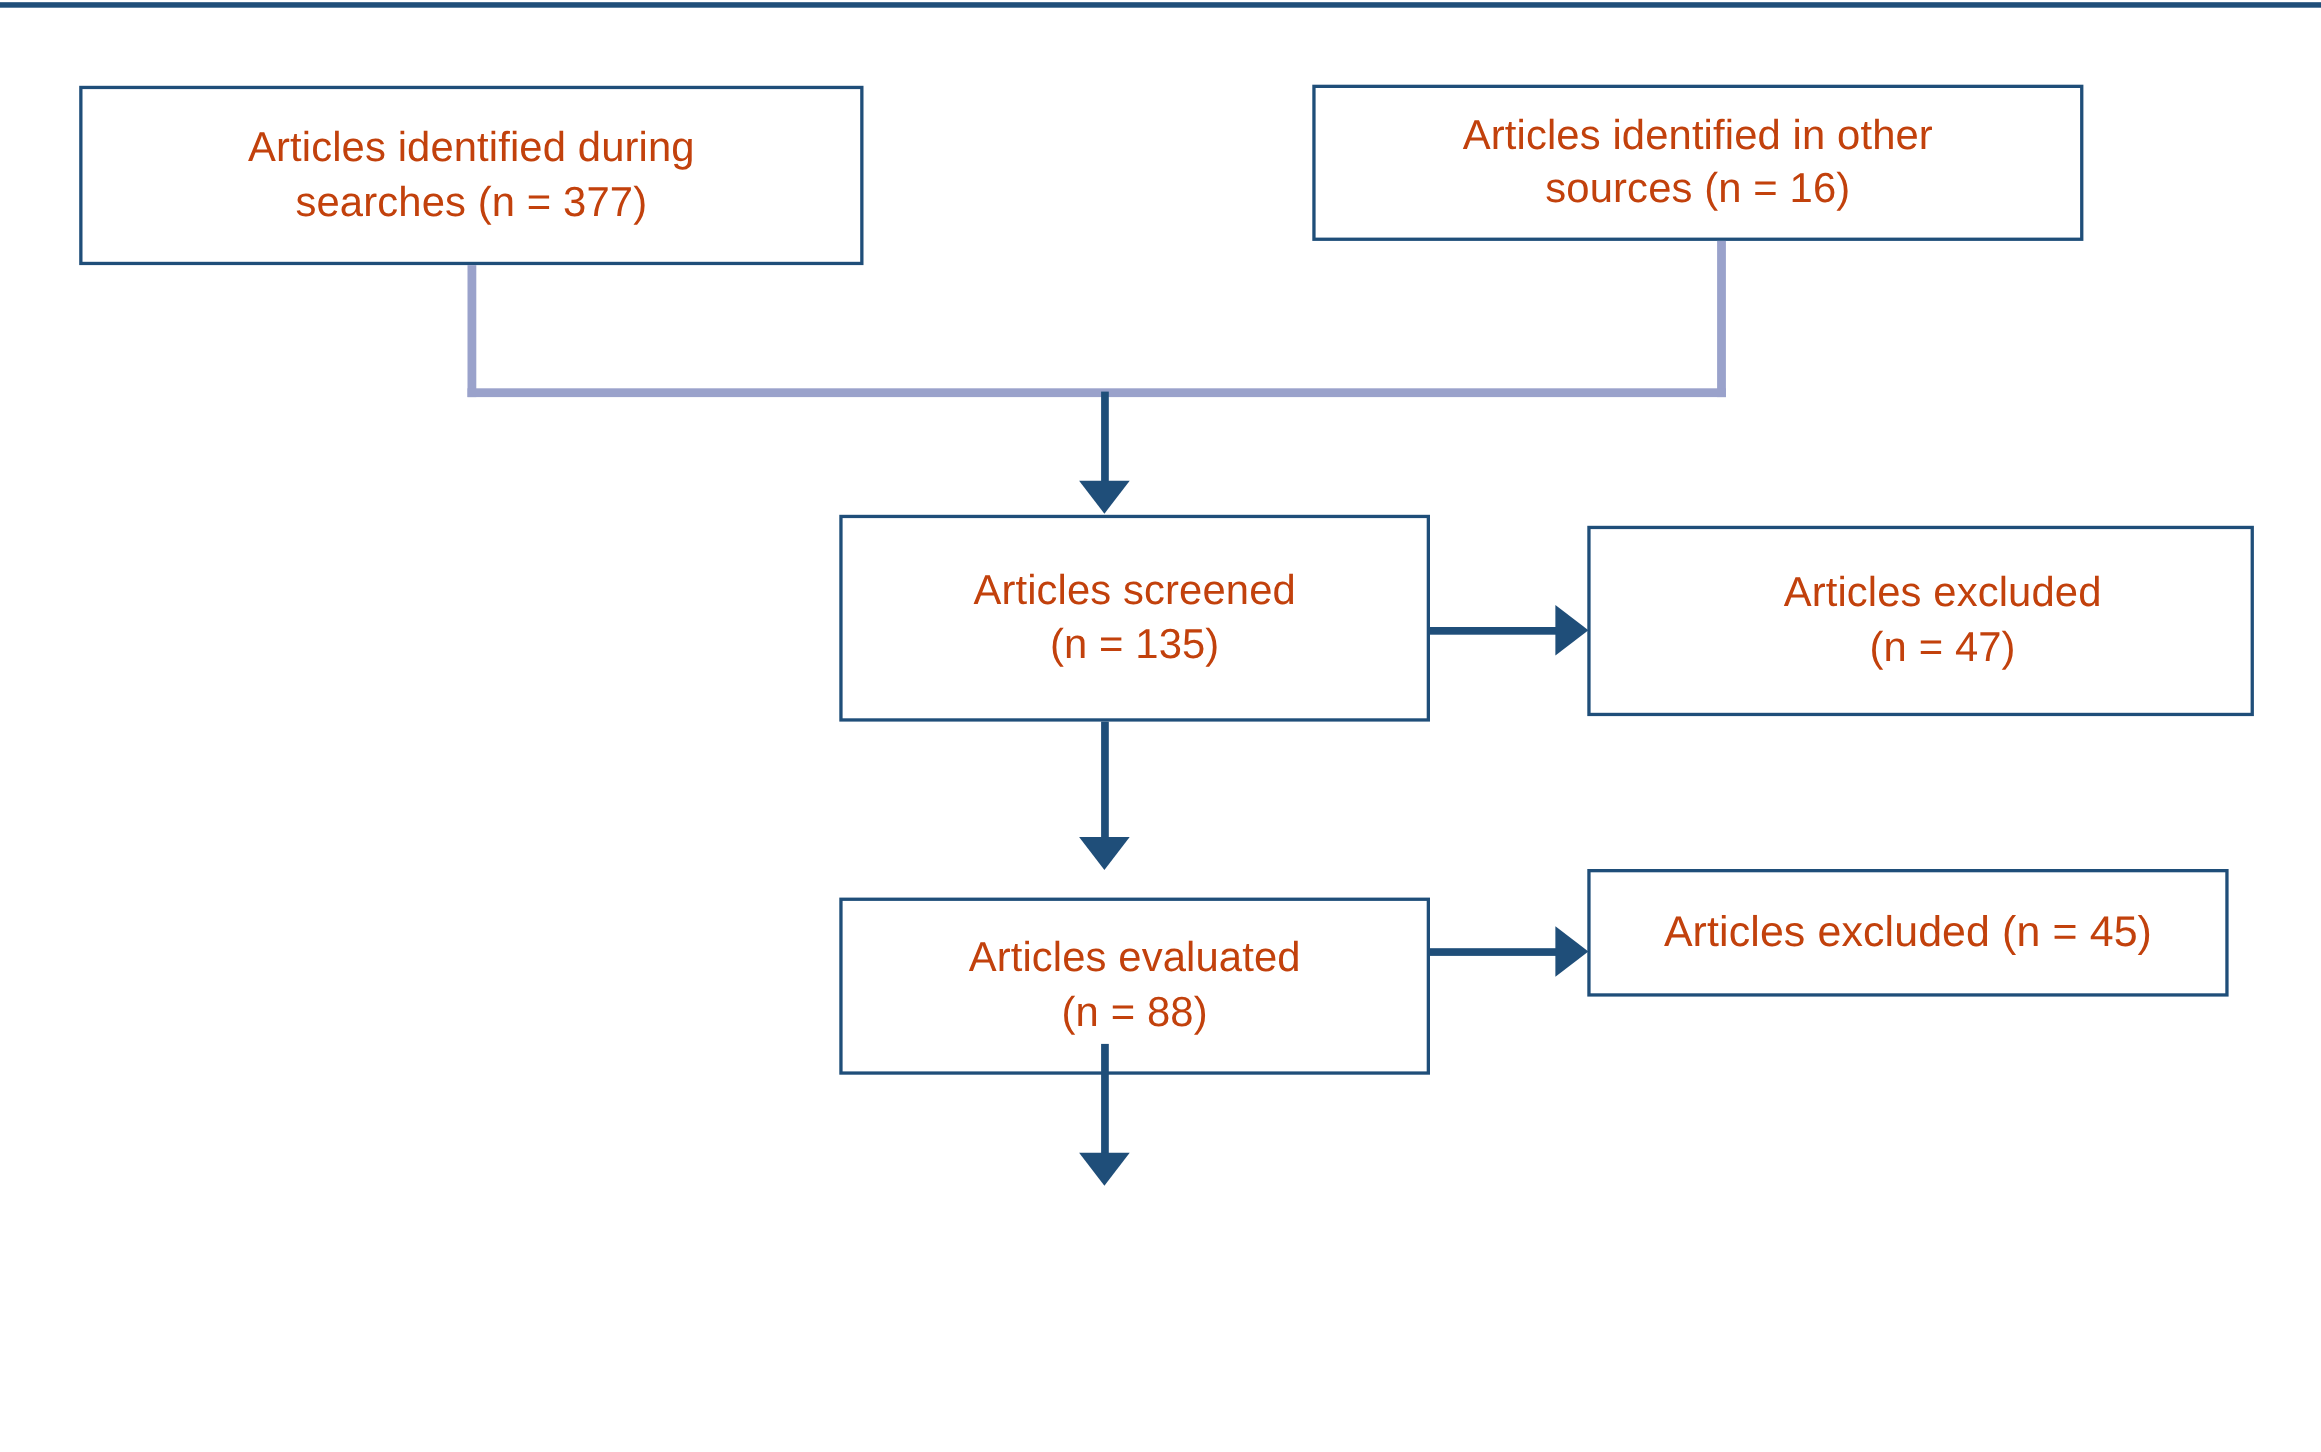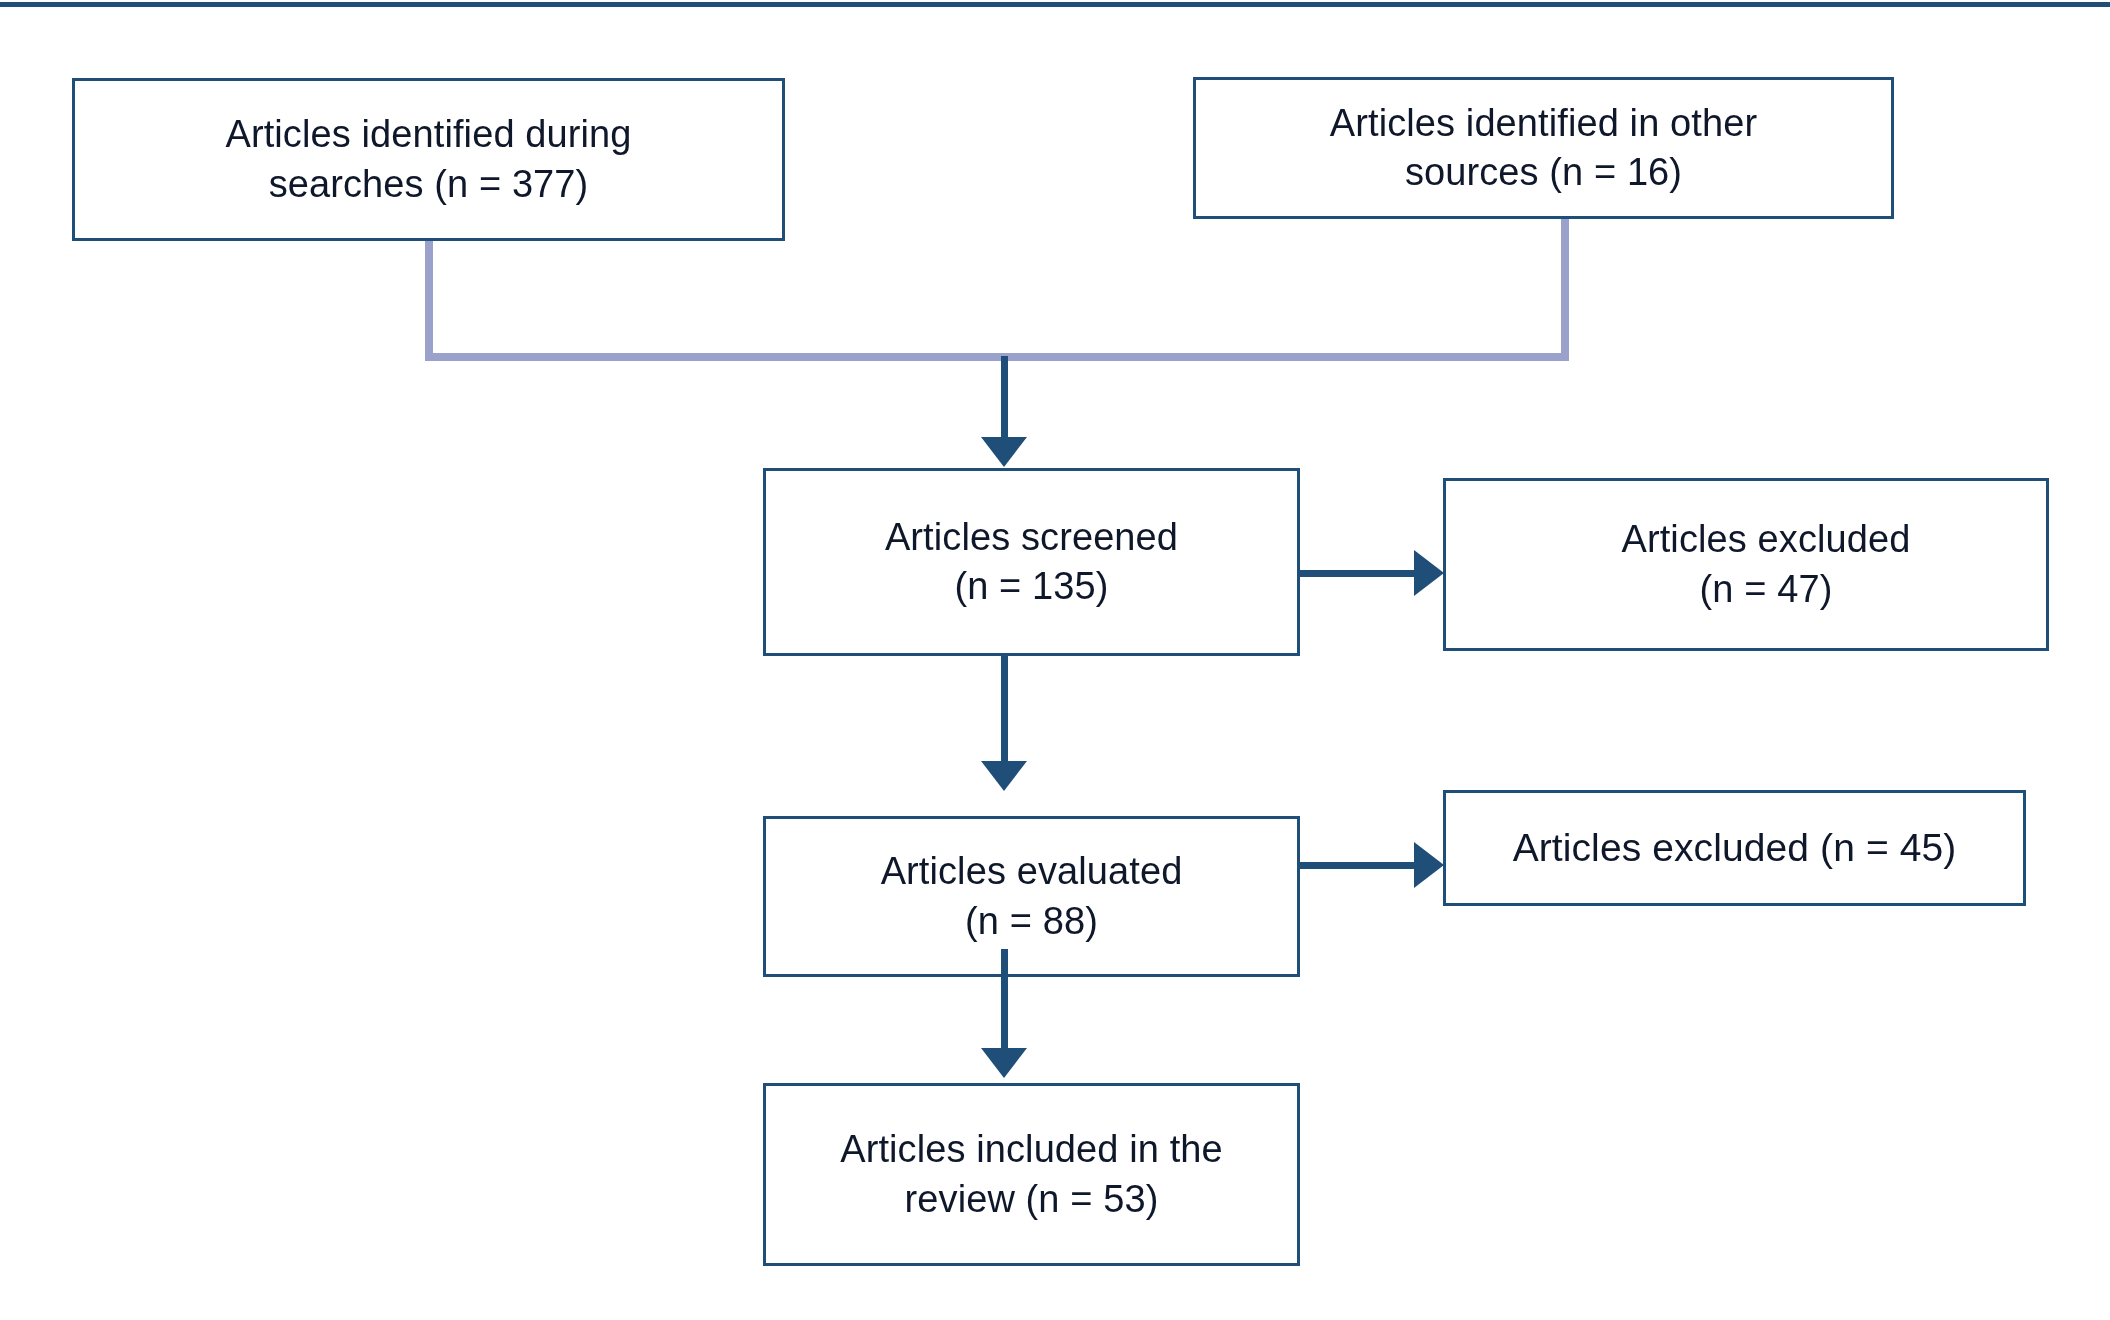--- a/index.html
+++ b/index.html
@@ -35,21 +35,21 @@
     border: 3px solid #1F4E79;
     background: #ffffff;
     display: flex;
     align-items: center;
     justify-content: center;
     text-align: center;
   }
   .node .node-text {
     display: block;
     width: 100%;
-    color: #0f172a;
+    color: #c2410c;
     font-size: 38px;
     line-height: 1.30;
     letter-spacing: 0.1px;
     white-space: pre-line;
     padding: 0 10px;
     box-sizing: border-box;
   }
 
   
   #node-identified-searches { left: 72px;   top: 78px;   width: 713px; height: 163px; }
@@ -167,18 +167,14 @@
   <div class="node" id="node-excluded-eval">
     <span class="node-text">Articles excluded  (n = 45)</span>
   </div>
 
   <div class="arrow-shaft-h" id="arrow4-shaft"></div>
   <div class="arrow-head-right" id="arrow4-head"></div>
 
   <div class="arrow-shaft-v" id="arrow5-shaft"></div>
   <div class="arrow-head-down" id="arrow5-head"></div>
 
-  <div class="node" id="node-included">
-    <span class="node-text">Articles included in the
-review (n = 53)</span>
-  </div>
 
 </div>
 
 </body></html>

